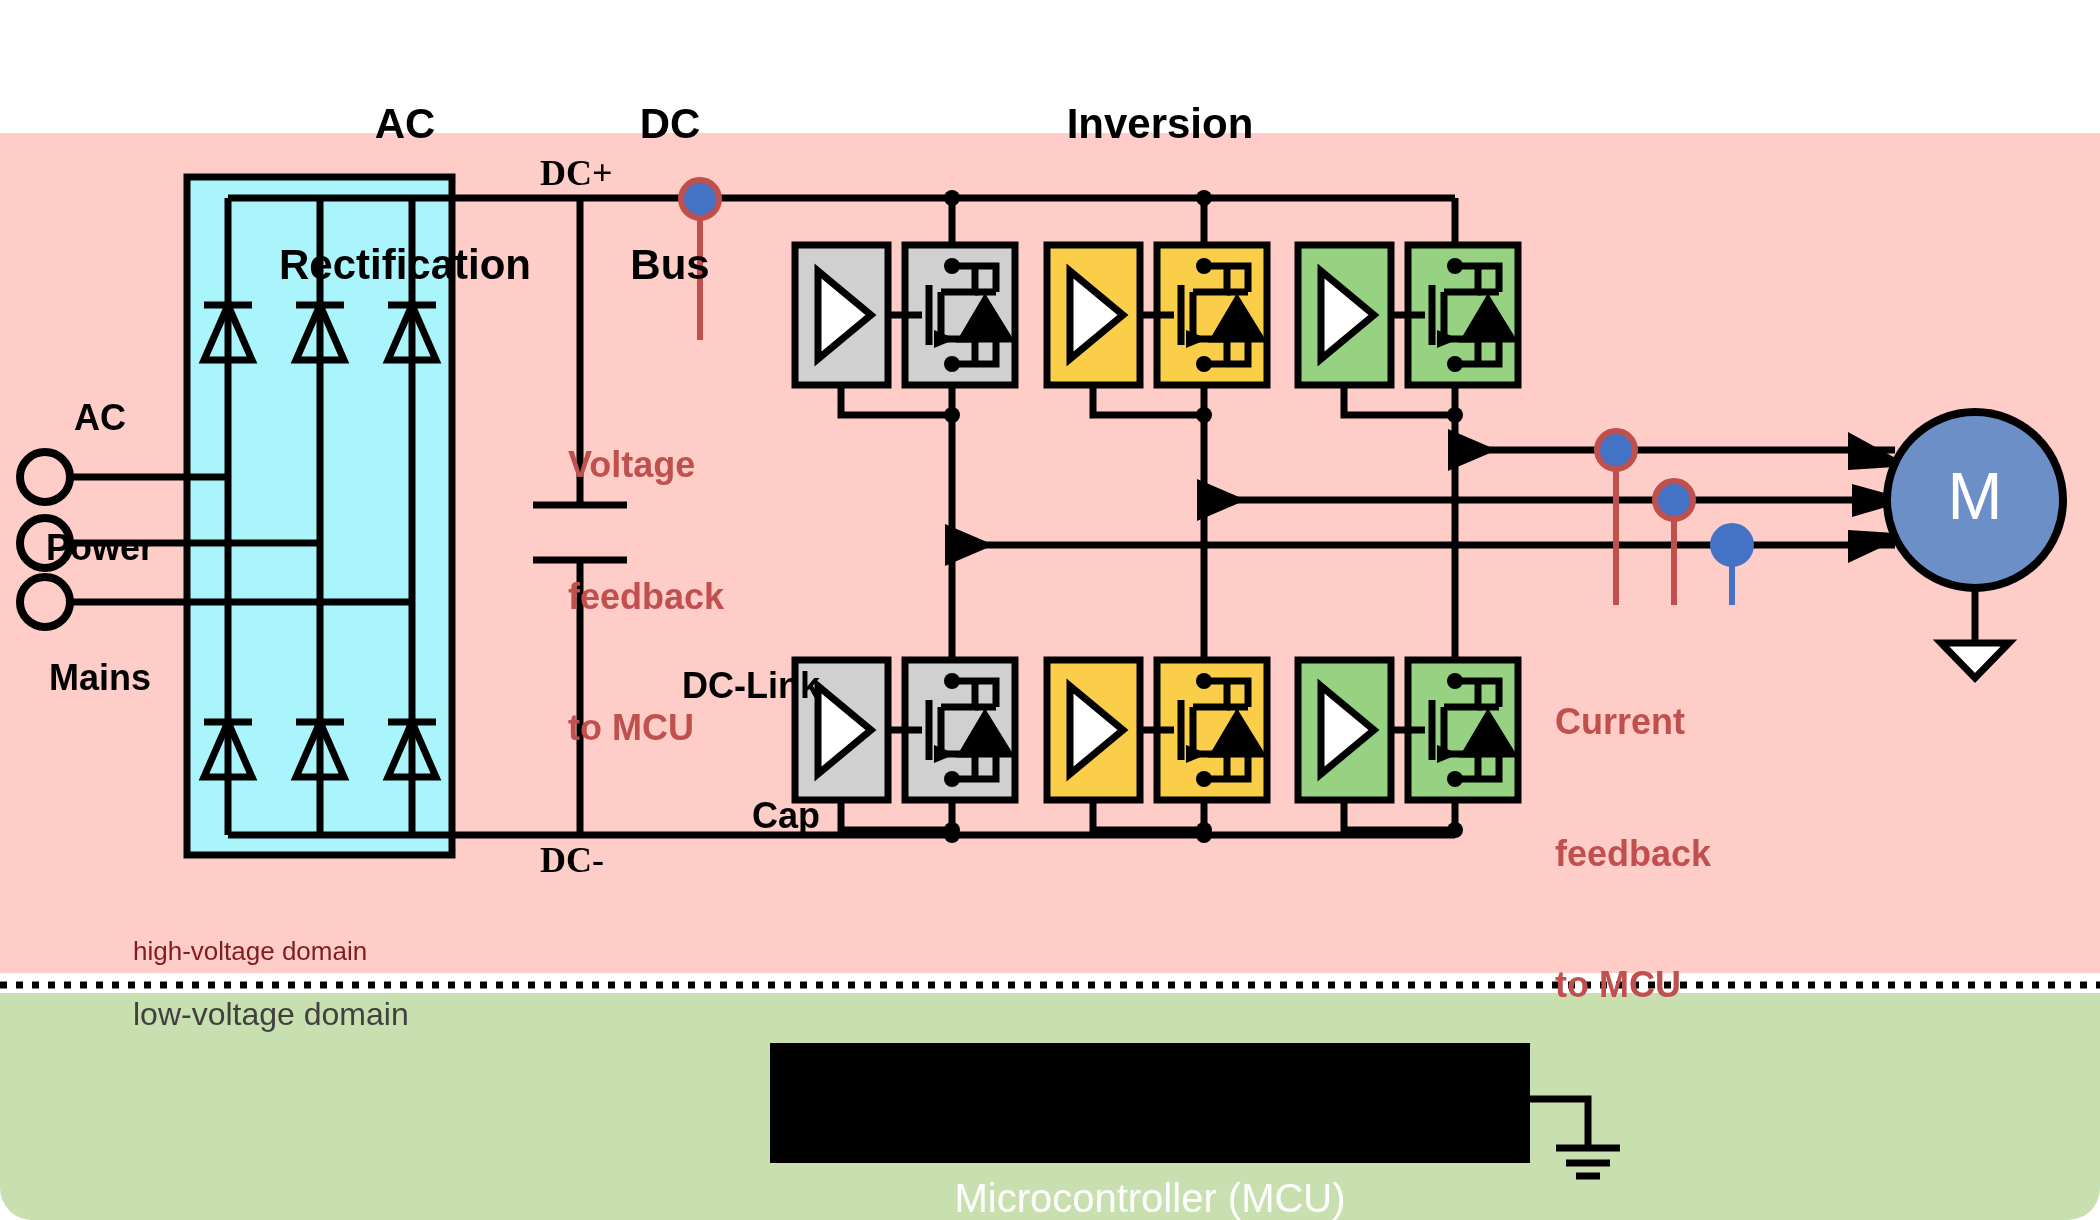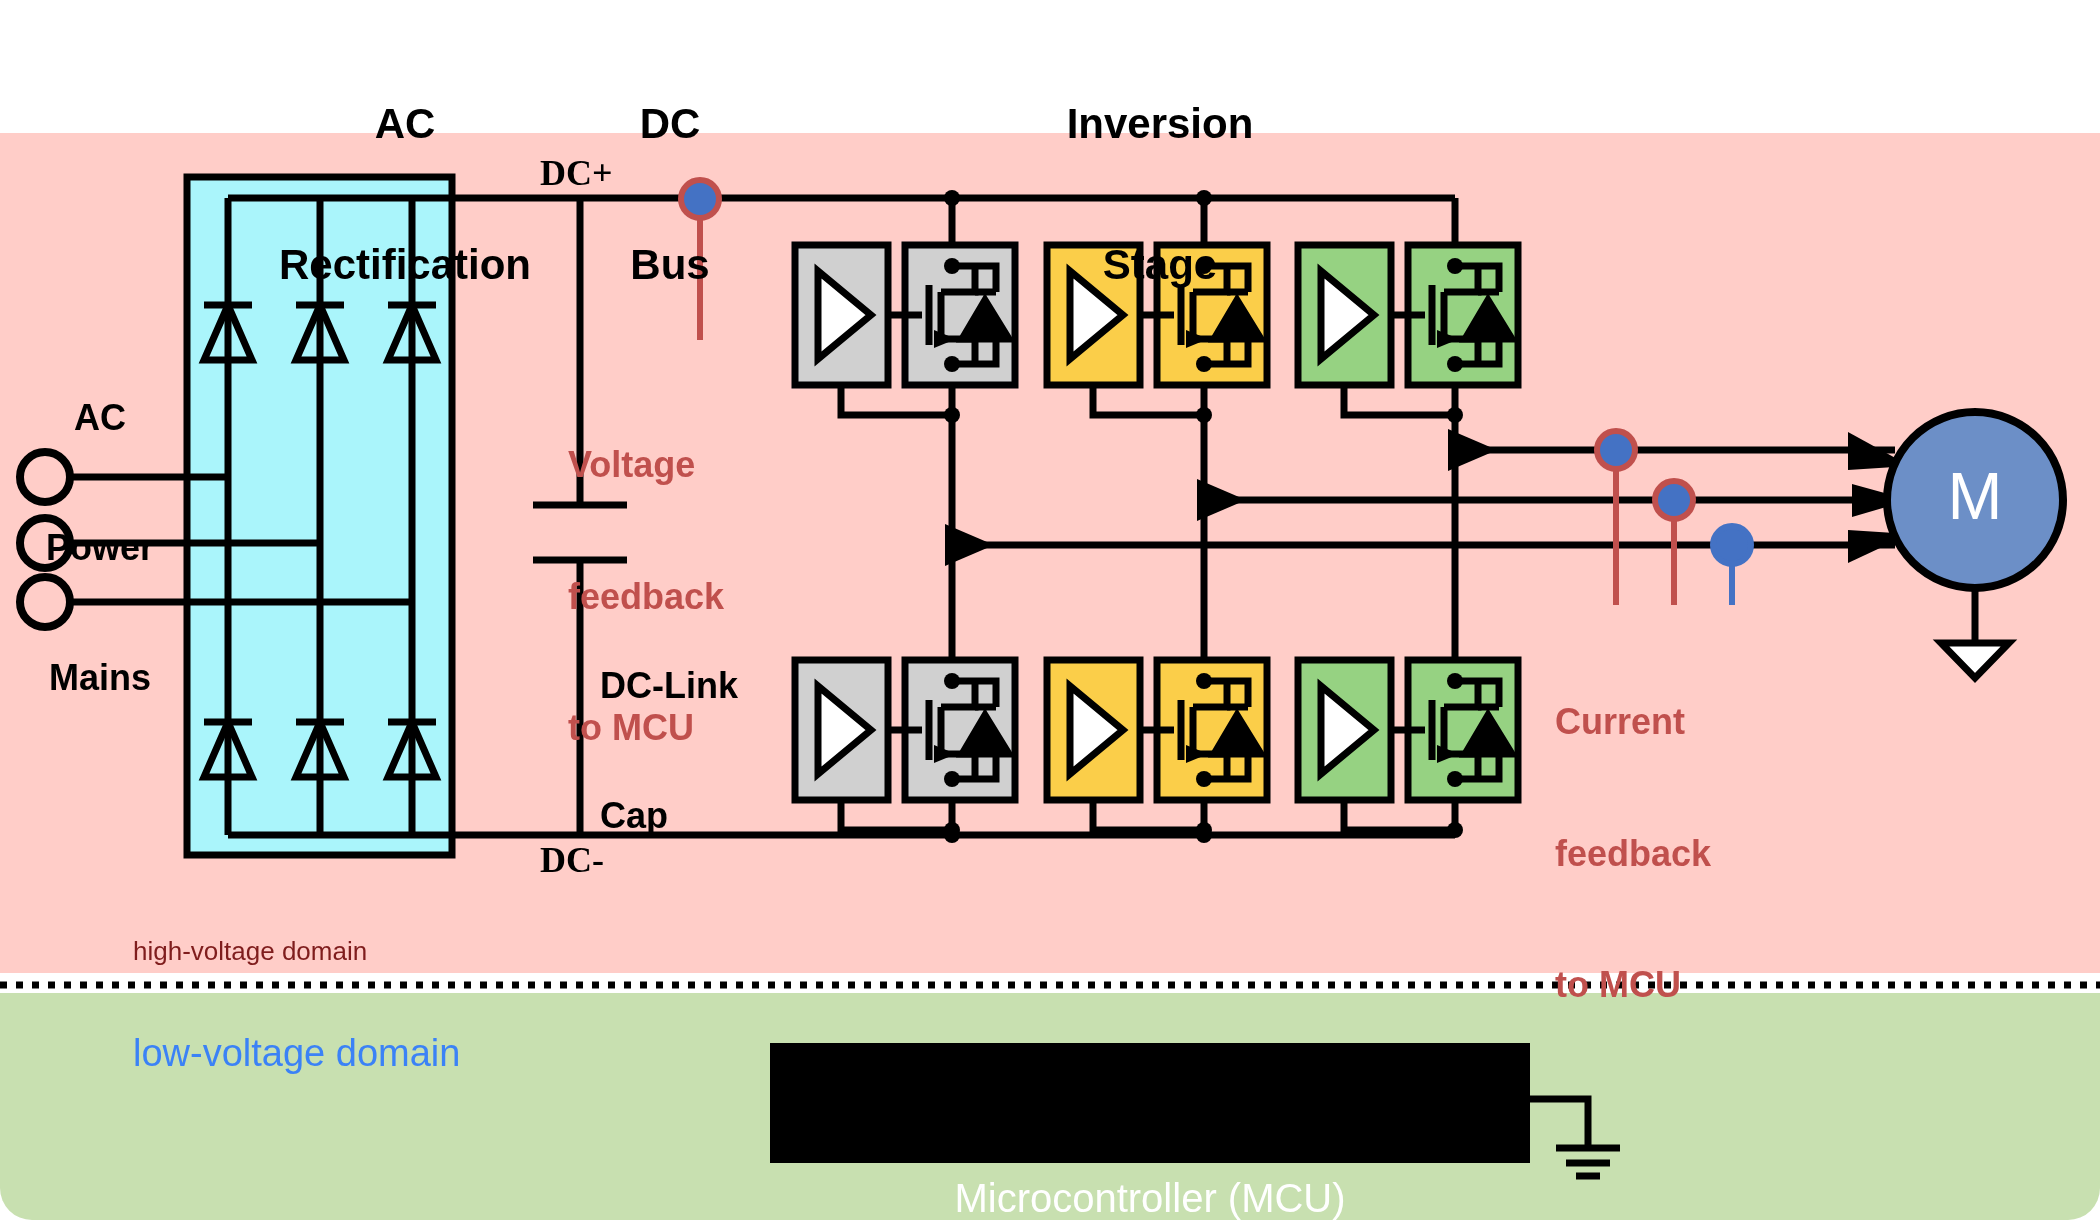--- a/index.html
+++ b/index.html
@@ -5,23 +5,23 @@
 <style>
   html,body{margin:0;padding:0;background:#fff;}
   body{font-family:"Liberation Sans",sans-serif;}
   #stage{position:relative;width:2100px;height:1220px;overflow:hidden;background:#fff;border-radius:32px;}
   #stage svg{position:absolute;left:0;top:0;}
   .lbl{position:absolute;font-family:"Liberation Sans",sans-serif;white-space:pre;line-height:1.12;}
   .hdr{font-size:42px;font-weight:bold;color:#000;text-align:center;}
   .raillbl{font-size:36px;font-weight:bold;color:#000;font-family:Liberation Serif, serif;}
   .fb{font-size:36px;font-weight:bold;color:#c0504d;text-align:left;line-height:1.22;}
   .mains{font-size:36px;font-weight:bold;color:#000;text-align:center;line-height:1.2;}
-  .caplbl{font-size:36px;font-weight:bold;color:#000;text-align:left;line-height:1.2;}
+  .caplbl{font-size:36px;font-weight:bold;color:#000;text-align:right;line-height:1.2;}
   .domhi{font-size:26px;color:#7f1d1d;}
-  .domlo{font-size:38px;color:#3b82f6;margin-top:35px;}
+  .domlo{font-size:32px;color:#404040;}
   .mculbl{font-size:40px;color:#ffffff;text-align:center;line-height:1.3;}
   .mglyph{font-size:66px;color:#ffffff;font-weight:normal;}
 </style>
 </head>
 <body>
 
 <div id="stage">
 
   <svg width="2100" height="1220" viewBox="0 0 2100 1220">
     <defs>
@@ -278,21 +278,20 @@
   <div class="lbl hdr" style="left:160px;top:6px;width:490px;">
     <div>AC</div>
     <div>Rectification</div>
   </div>
   <div class="lbl hdr" style="left:555px;top:6px;width:230px;">
     <div>DC</div>
     <div>Bus</div>
   </div>
   <div class="lbl hdr" style="left:960px;top:6px;width:400px;">
     <div>Inversion</div>
-    <div>Stage</div>
   </div>
 
   <div class="lbl mains" style="left:20px;top:310px;width:160px;">
     <div>AC</div>
     <div>Power</div>
     <div>Mains</div>
   </div>
 
   <div class="lbl raillbl" style="left:540px;top:153px;">DC+</div>
   <div class="lbl raillbl" style="left:540px;top:840px;">DC-</div>

